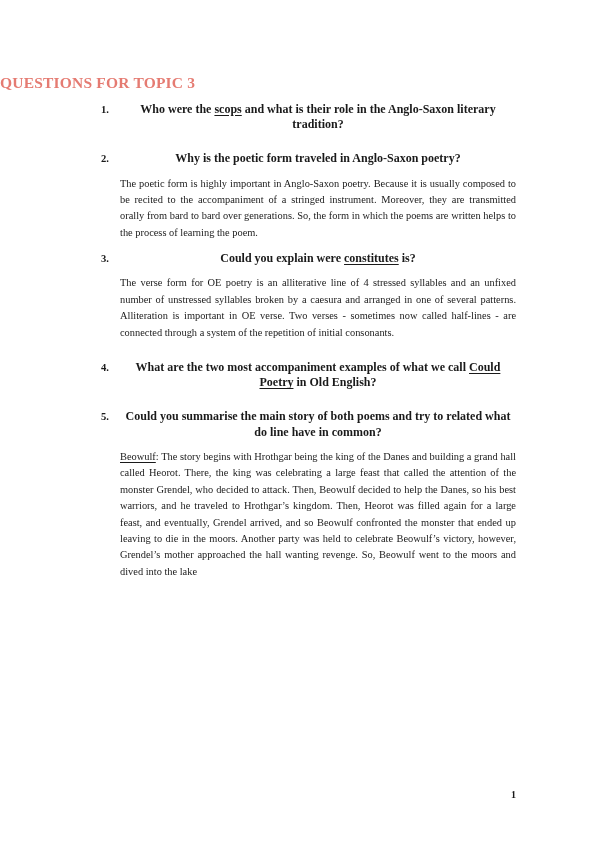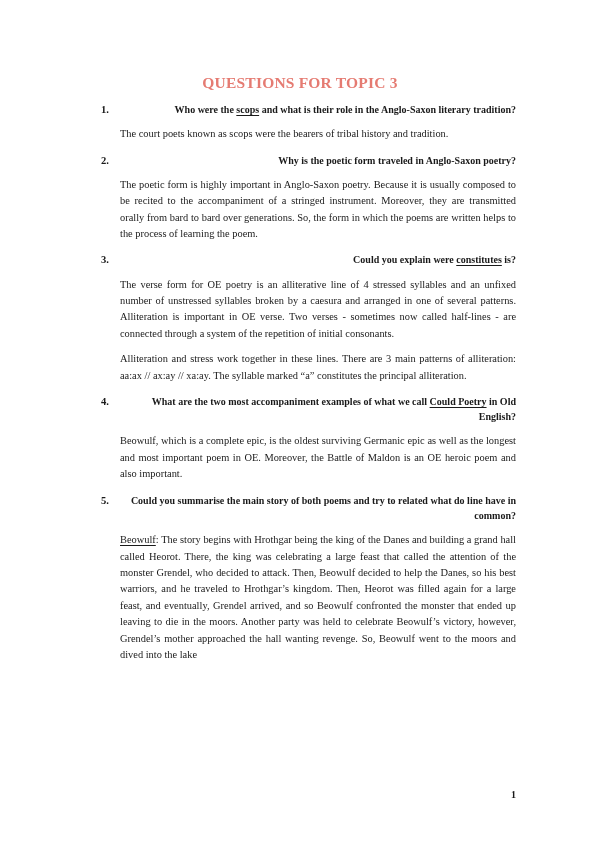--- a/index.html
+++ b/index.html
@@ -21,21 +21,20 @@
     position: absolute;
     top: 0;
     left: 0;
     width: 600px;
     height: 848px;
     box-sizing: border-box;
     padding: 0;
   }
 
   .doc-title {
-    text-align: center;
     color: #e57b72;
     font-family: "Liberation Serif", "DejaVu Serif", serif;
     font-weight: bold;
     font-size: 15.5px;
     letter-spacing: 0.2px;
     margin: 0;
     position: absolute;
     top: 74px;
     left: 0;
     right: 0;
@@ -59,23 +58,23 @@
     flex: 0 0 19px;
     font-weight: bold;
     font-size: 10.6px;
     line-height: 15.2px;
     color: #1a1a1a;
   }
 
   .qtext {
     flex: 1 1 auto;
     font-weight: bold;
-    font-size: 10px;
+    font-size: 12px;
     line-height: 15.2px;
-    text-align: right;
+    text-align: center;
     color: #1a1a1a;
   }
 
   .answer {
     margin-left: 19px;
     font-size: 10.4px;
     line-height: 16.4px;
     text-align: justify;
     color: #1a1a1a;
     hyphens: none;
@@ -107,44 +106,41 @@
 <div class="page">
 
   <h1 class="doc-title">QUESTIONS FOR TOPIC 3</h1>
 
   <div class="content">
       <div class="qblock">
         <div class="qnum">1.</div>
         <div class="qtext"><span>Who were the </span><span class="u">scops</span><span> and what is their role in the Anglo-Saxon literary tradition?</span></div>
       </div>
       <div class="gap-q-to-a"></div>
-      <div class="answer"><span>The court poets known as scops were the bearers of tribal history and tradition.</span></div>
       <div class="gap-a-to-q"></div>
       <div class="qblock">
         <div class="qnum">2.</div>
         <div class="qtext"><span>Why is the poetic form traveled in Anglo-Saxon poetry?</span></div>
       </div>
       <div class="gap-q-to-a"></div>
       <div class="answer"><span>The poetic form is highly important in Anglo-Saxon poetry. Because it is usually composed to be recited to the accompaniment of a stringed instrument. Moreover, they are transmitted orally from bard to bard over generations. So, the form in which the poems are written helps to the process of learning the poem.</span></div>
       <div class="gap-a-to-q"></div>
       <div class="qblock">
         <div class="qnum">3.</div>
         <div class="qtext"><span>Could you explain were </span><span class="u">constitutes</span><span> is?</span></div>
       </div>
       <div class="gap-q-to-a"></div>
       <div class="answer"><span>The verse form for OE poetry is an alliterative line of 4 stressed syllables and an unfixed number of unstressed syllables broken by a caesura and arranged in one of several patterns. Alliteration is important in OE verse. Two verses - sometimes now called half-lines - are connected through a system of the repetition of initial consonants.</span></div>
       <div class="gap-a-to-a"></div>
-      <div class="answer"><span>Alliteration and stress work together in these lines. There are 3 main patterns of alliteration: aa:ax // ax:ay // xa:ay. The syllable marked “a” constitutes the principal alliteration.</span></div>
       <div class="gap-a-to-q"></div>
       <div class="qblock">
         <div class="qnum">4.</div>
         <div class="qtext"><span>What are the two most accompaniment examples of what we call </span><span class="u">Could Poetry</span><span> in Old English?</span></div>
       </div>
       <div class="gap-q-to-a"></div>
-      <div class="answer"><span>Beowulf, which is a complete epic, is the oldest surviving Germanic epic as well as the longest and most important poem in OE. Moreover, the Battle of Maldon is an OE heroic poem and also important.</span></div>
       <div class="gap-a-to-q"></div>
       <div class="qblock">
         <div class="qnum">5.</div>
         <div class="qtext"><span>Could you summarise the main story of both poems and try to related what do line have in common?</span></div>
       </div>
       <div class="gap-q-to-a"></div>
       <div class="answer"><span class="u">Beowulf</span><span>: The story begins with Hrothgar being the king of the Danes and building a grand hall called Heorot. There, the king was celebrating a large feast that called the attention of the monster Grendel, who decided to attack. Then, Beowulf decided to help the Danes, so his best warriors, and he traveled to Hrothgar’s kingdom. Then, Heorot was filled again for a large feast, and eventually, Grendel arrived, and so Beowulf confronted the monster that ended up leaving to die in the moors. Another party was held to celebrate Beowulf’s victory, however, Grendel’s mother approached the hall wanting revenge. So, Beowulf went to the moors and dived into the lake</span></div>
     </div>
 
   <div class="page-number">1</div>

